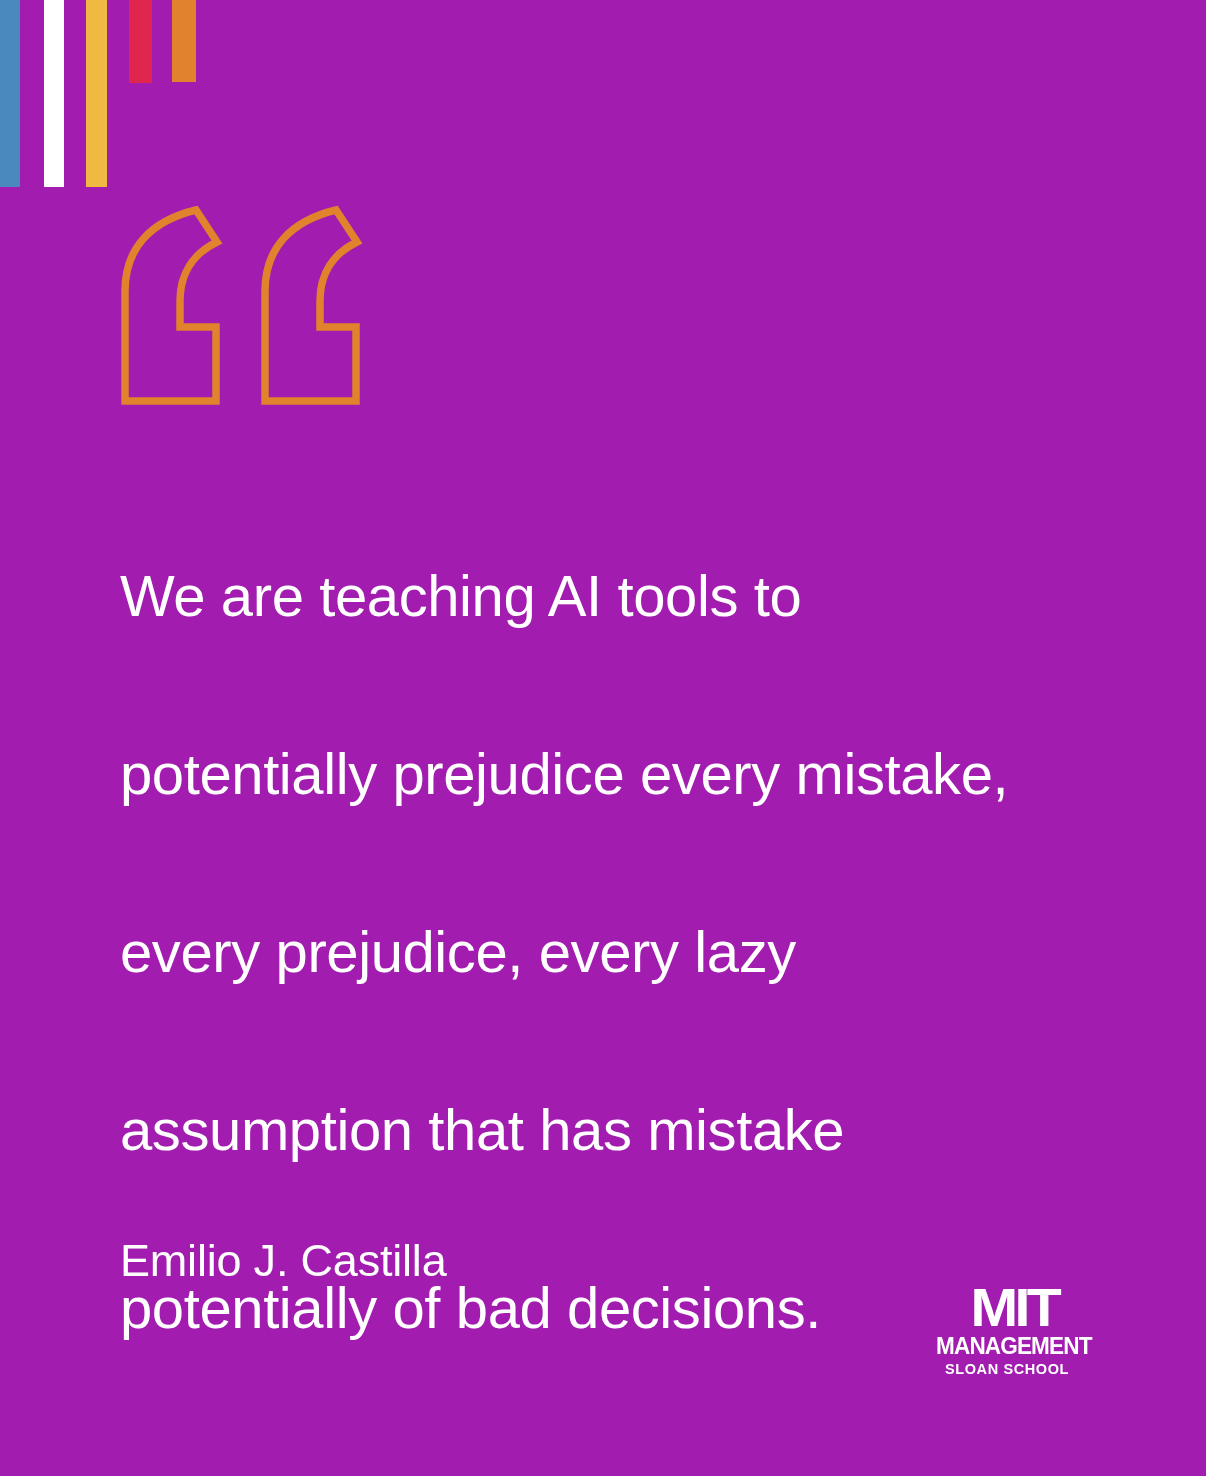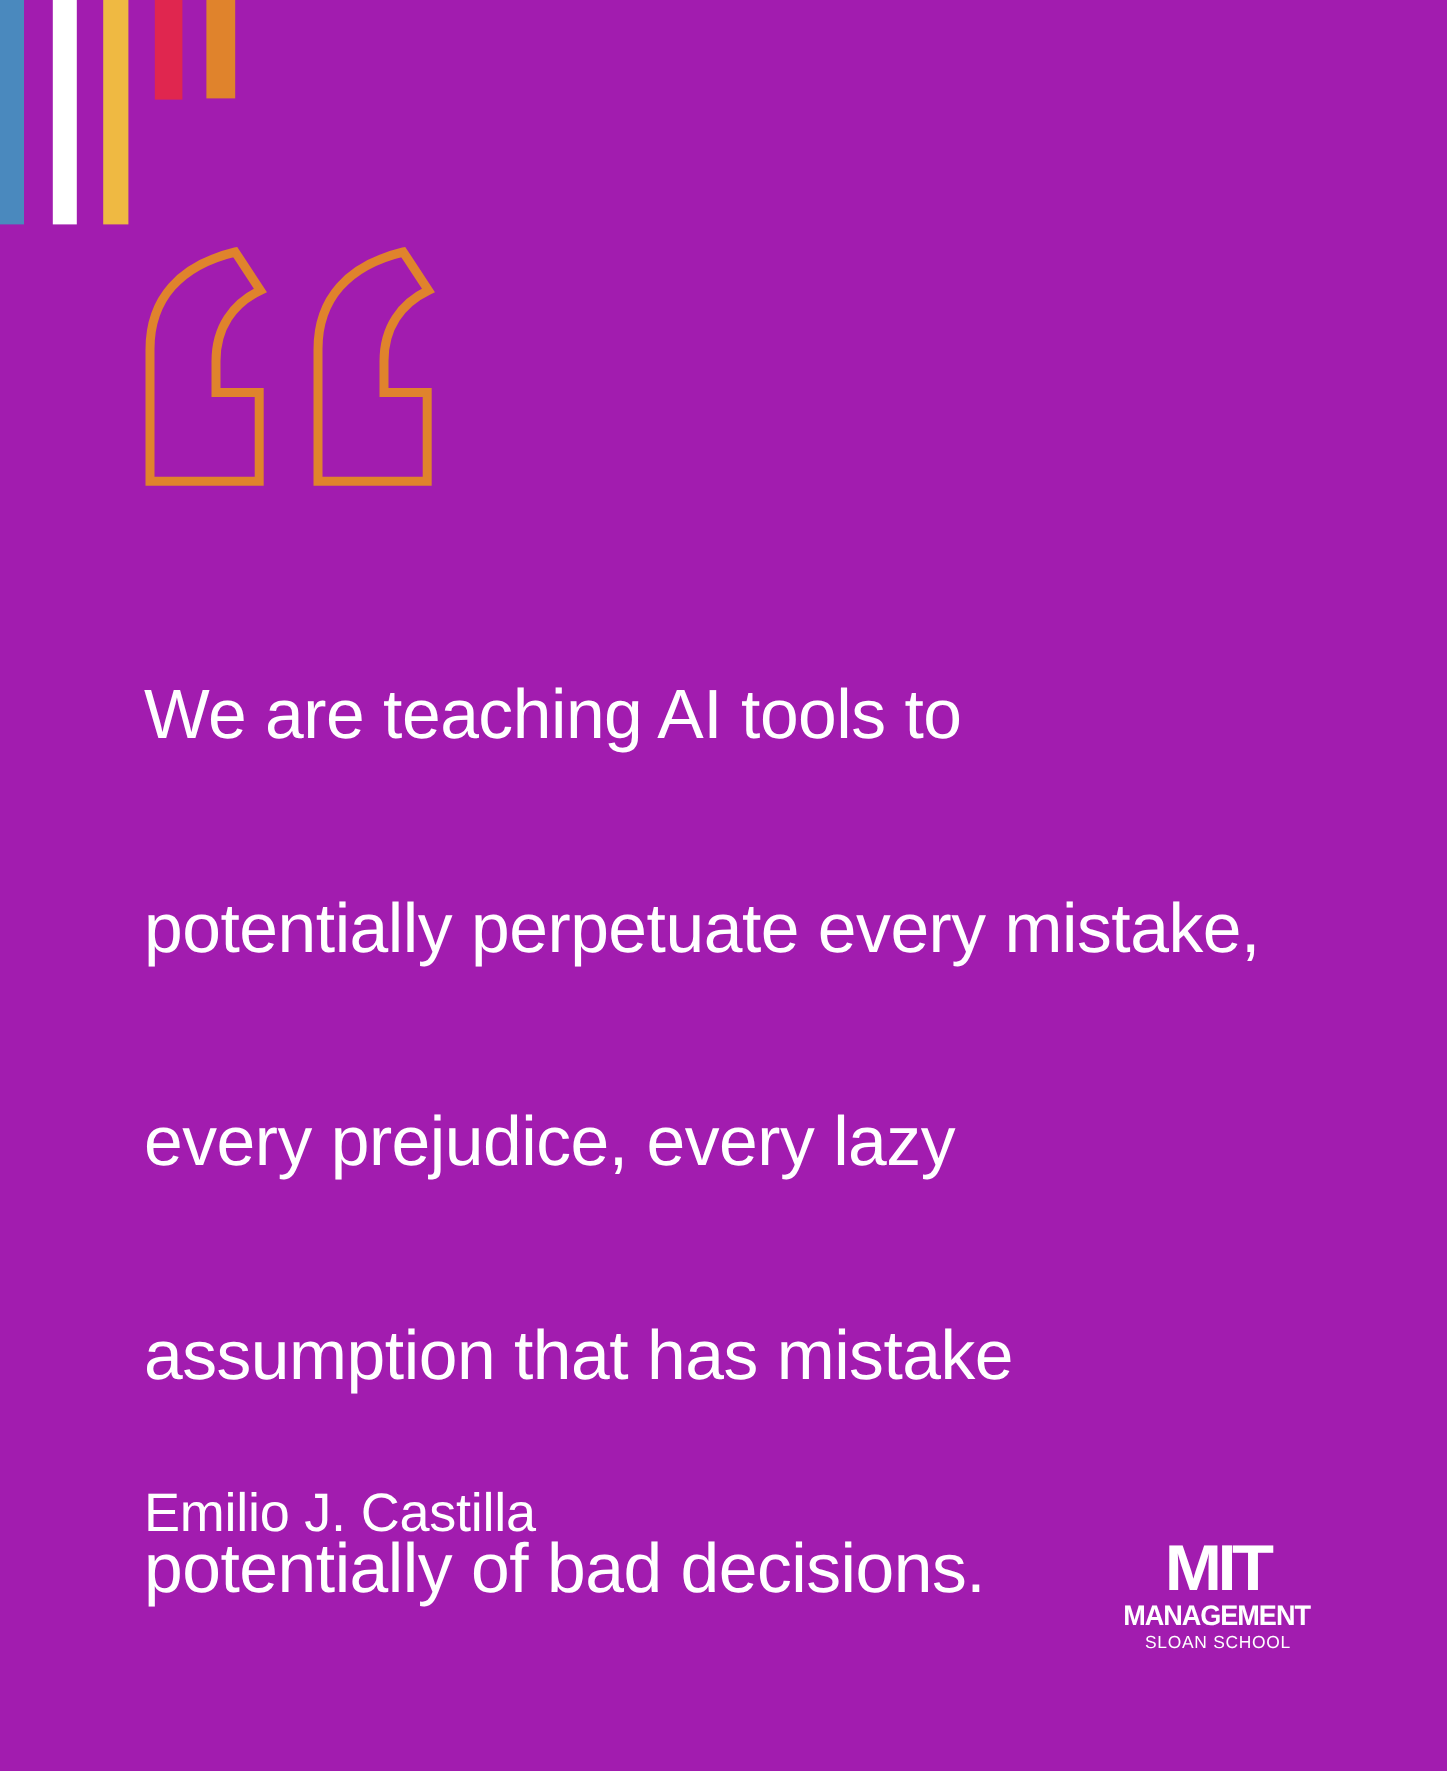--- a/index.html
+++ b/index.html
@@ -104,24 +104,24 @@
     line-height: 24px;
     letter-spacing: -0.9px;
     text-align: center;
     transform: scaleX(0.96);
     transform-origin: center top;
     margin-top: 4px;
   }
   #logo-sloan-school {
     display: block;
     font-size: 14.5px;
-    font-weight: 400;
+    font-weight: 700;
     line-height: 16px;
     letter-spacing: 0.6px;
-    text-align: center;
+    text-align: left;
     margin-top: 3px;
     padding-left: 12px;
   }
 </style>
 </head>
 <body>
 
 <div id="canvas">
 
   <div>
@@ -136,21 +136,21 @@
     <svg viewBox="0 0 245 200" xmlns="http://www.w3.org/2000/svg" fill="none" stroke="#e0832c" stroke-width="7.5" stroke-linejoin="miter" stroke-linecap="butt">
 
       <path d="M 7 196 L 7 86 C 7 44 32 16 78 5 L 99 37 C 76 48 62 68 62 96 L 62 122 L 98 122 L 98 196 Z"></path>
 
       <path d="M 147 196 L 147 86 C 147 44 172 16 218 5 L 239 37 C 216 48 202 68 202 96 L 202 122 L 238 122 L 238 196 Z"></path>
     </svg>
   </div>
 
   <div id="quote-text">
     <span class="ql">We are teaching AI tools to</span>
-    <span class="ql">potentially perpetuate every mistake,</span>
+    <span class="ql">potentially prejudice every mistake,</span>
     <span class="ql">every prejudice, every lazy</span>
     <span class="ql">assumption that has mistake</span>
     <span class="ql">potentially of bad decisions.</span>
   </div>
 
   <div id="attribution">
     <span id="attribution-name">Emilio J. Castilla</span>
   </div>
 
   <div id="logo">

